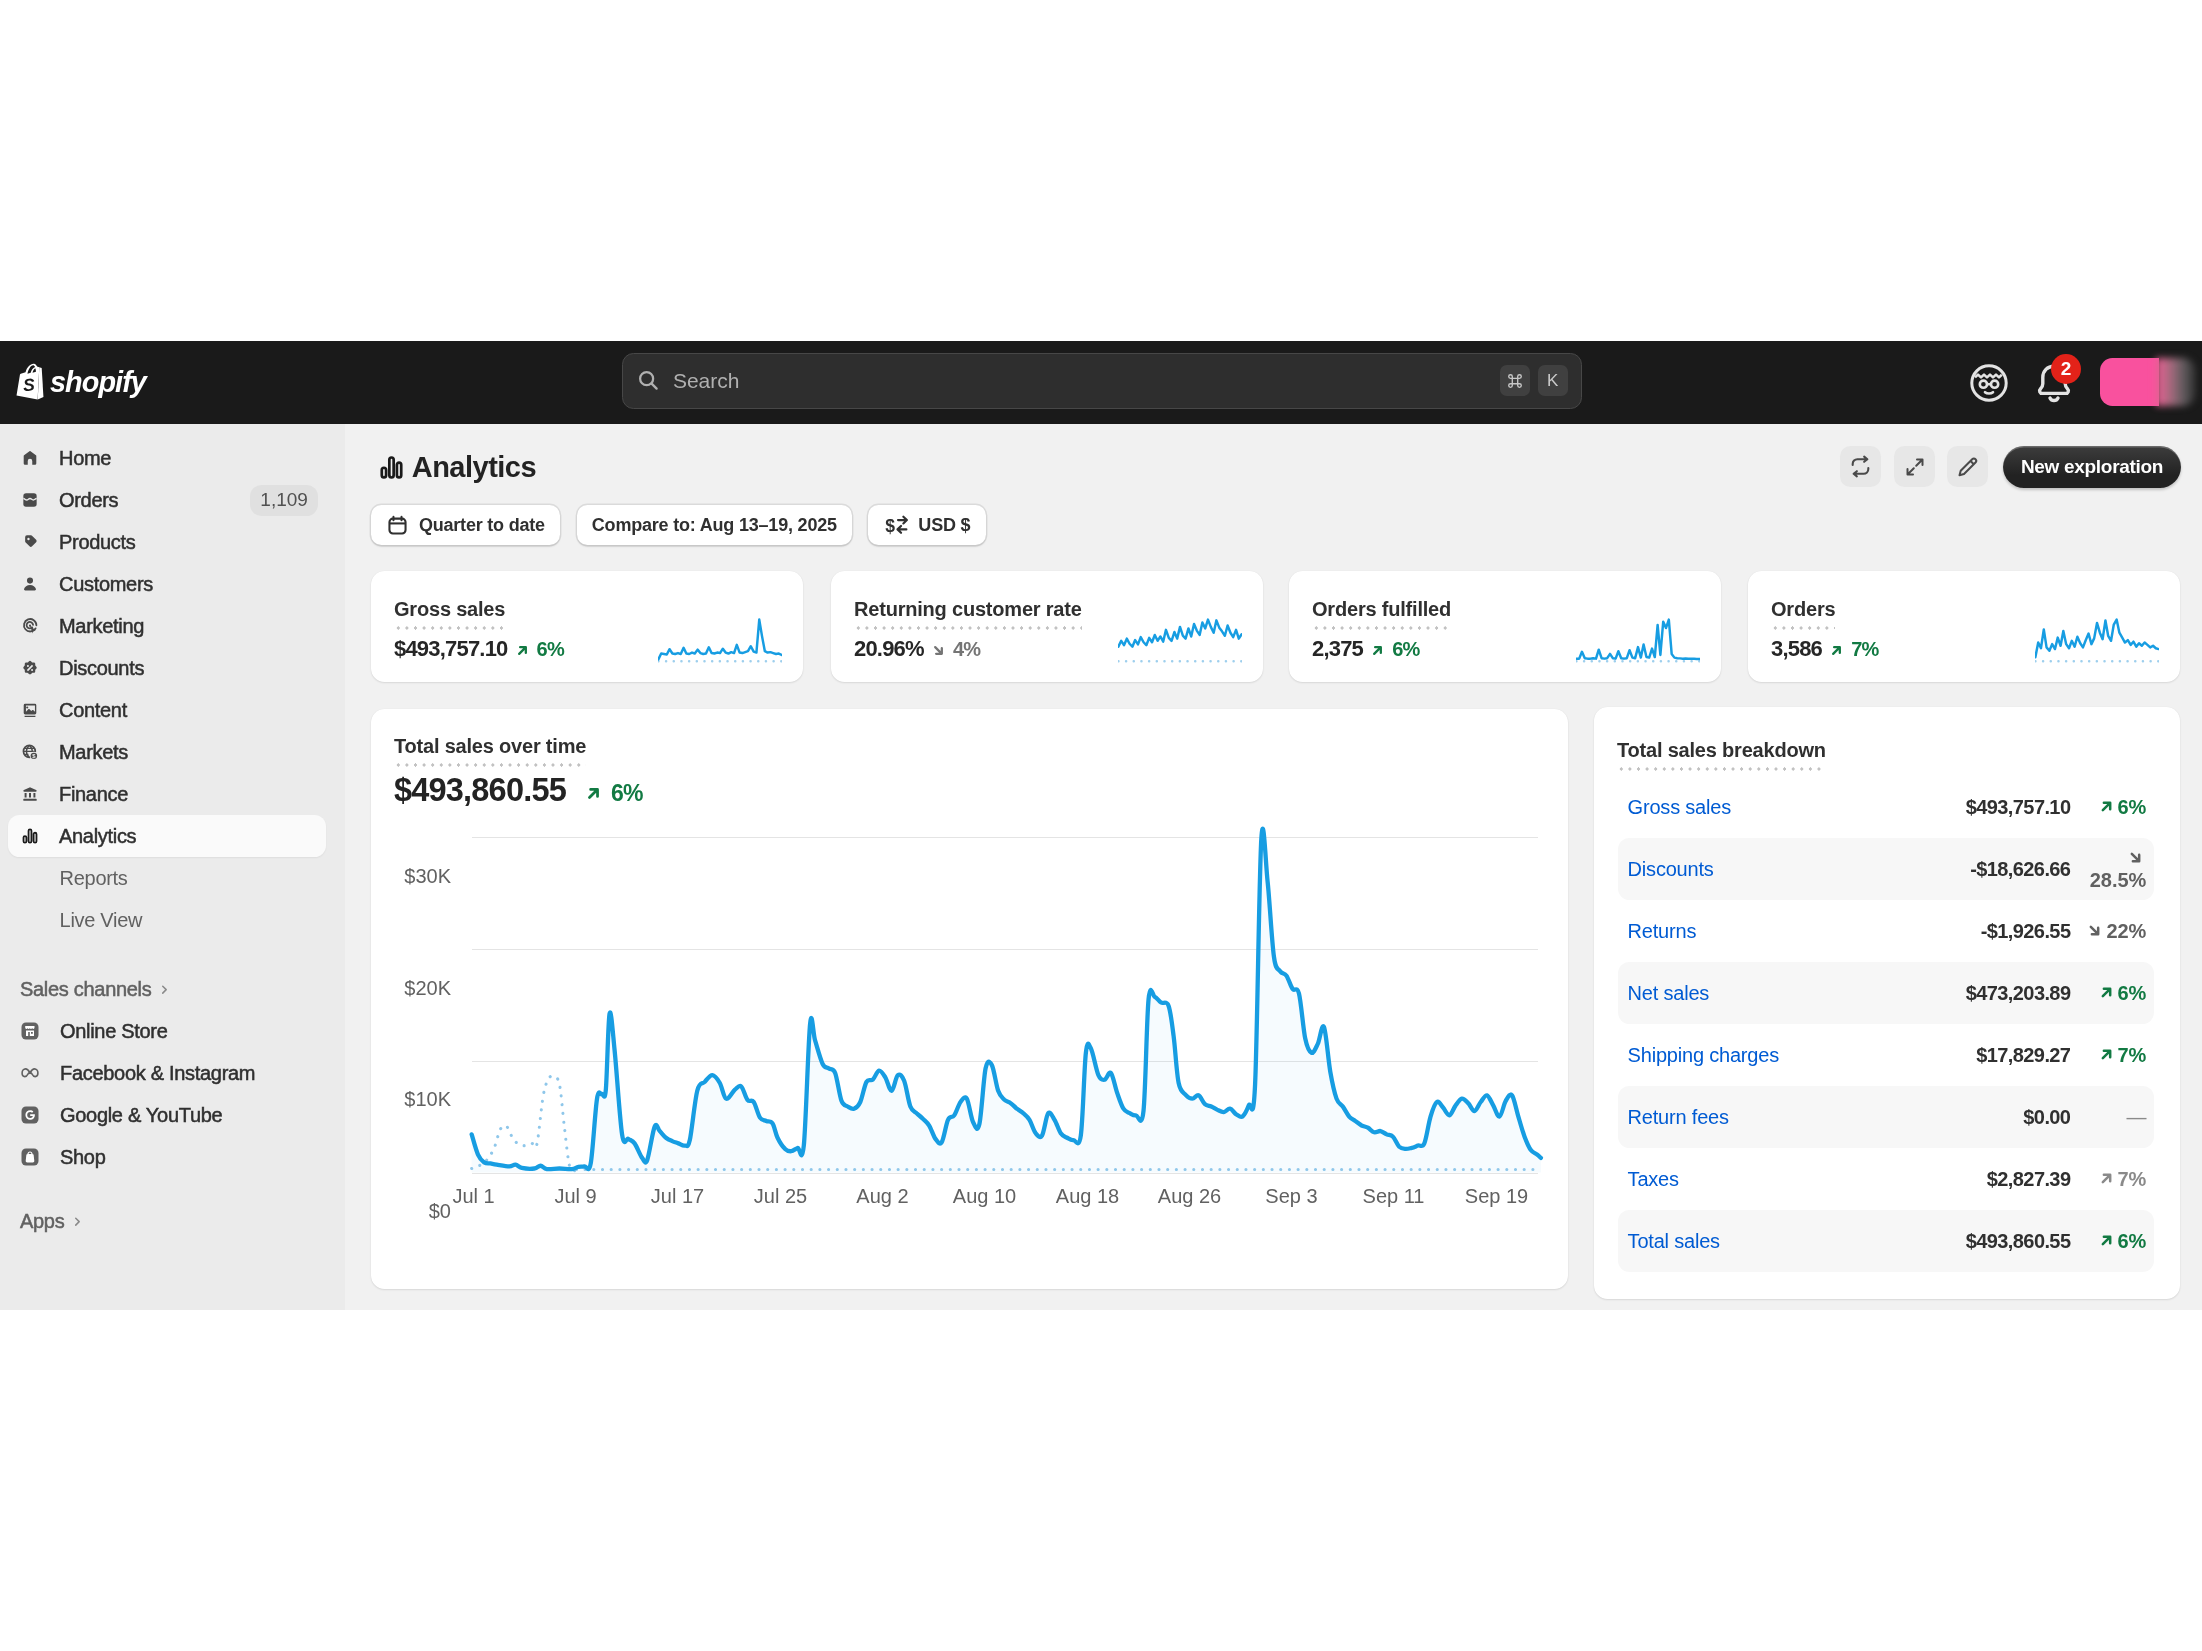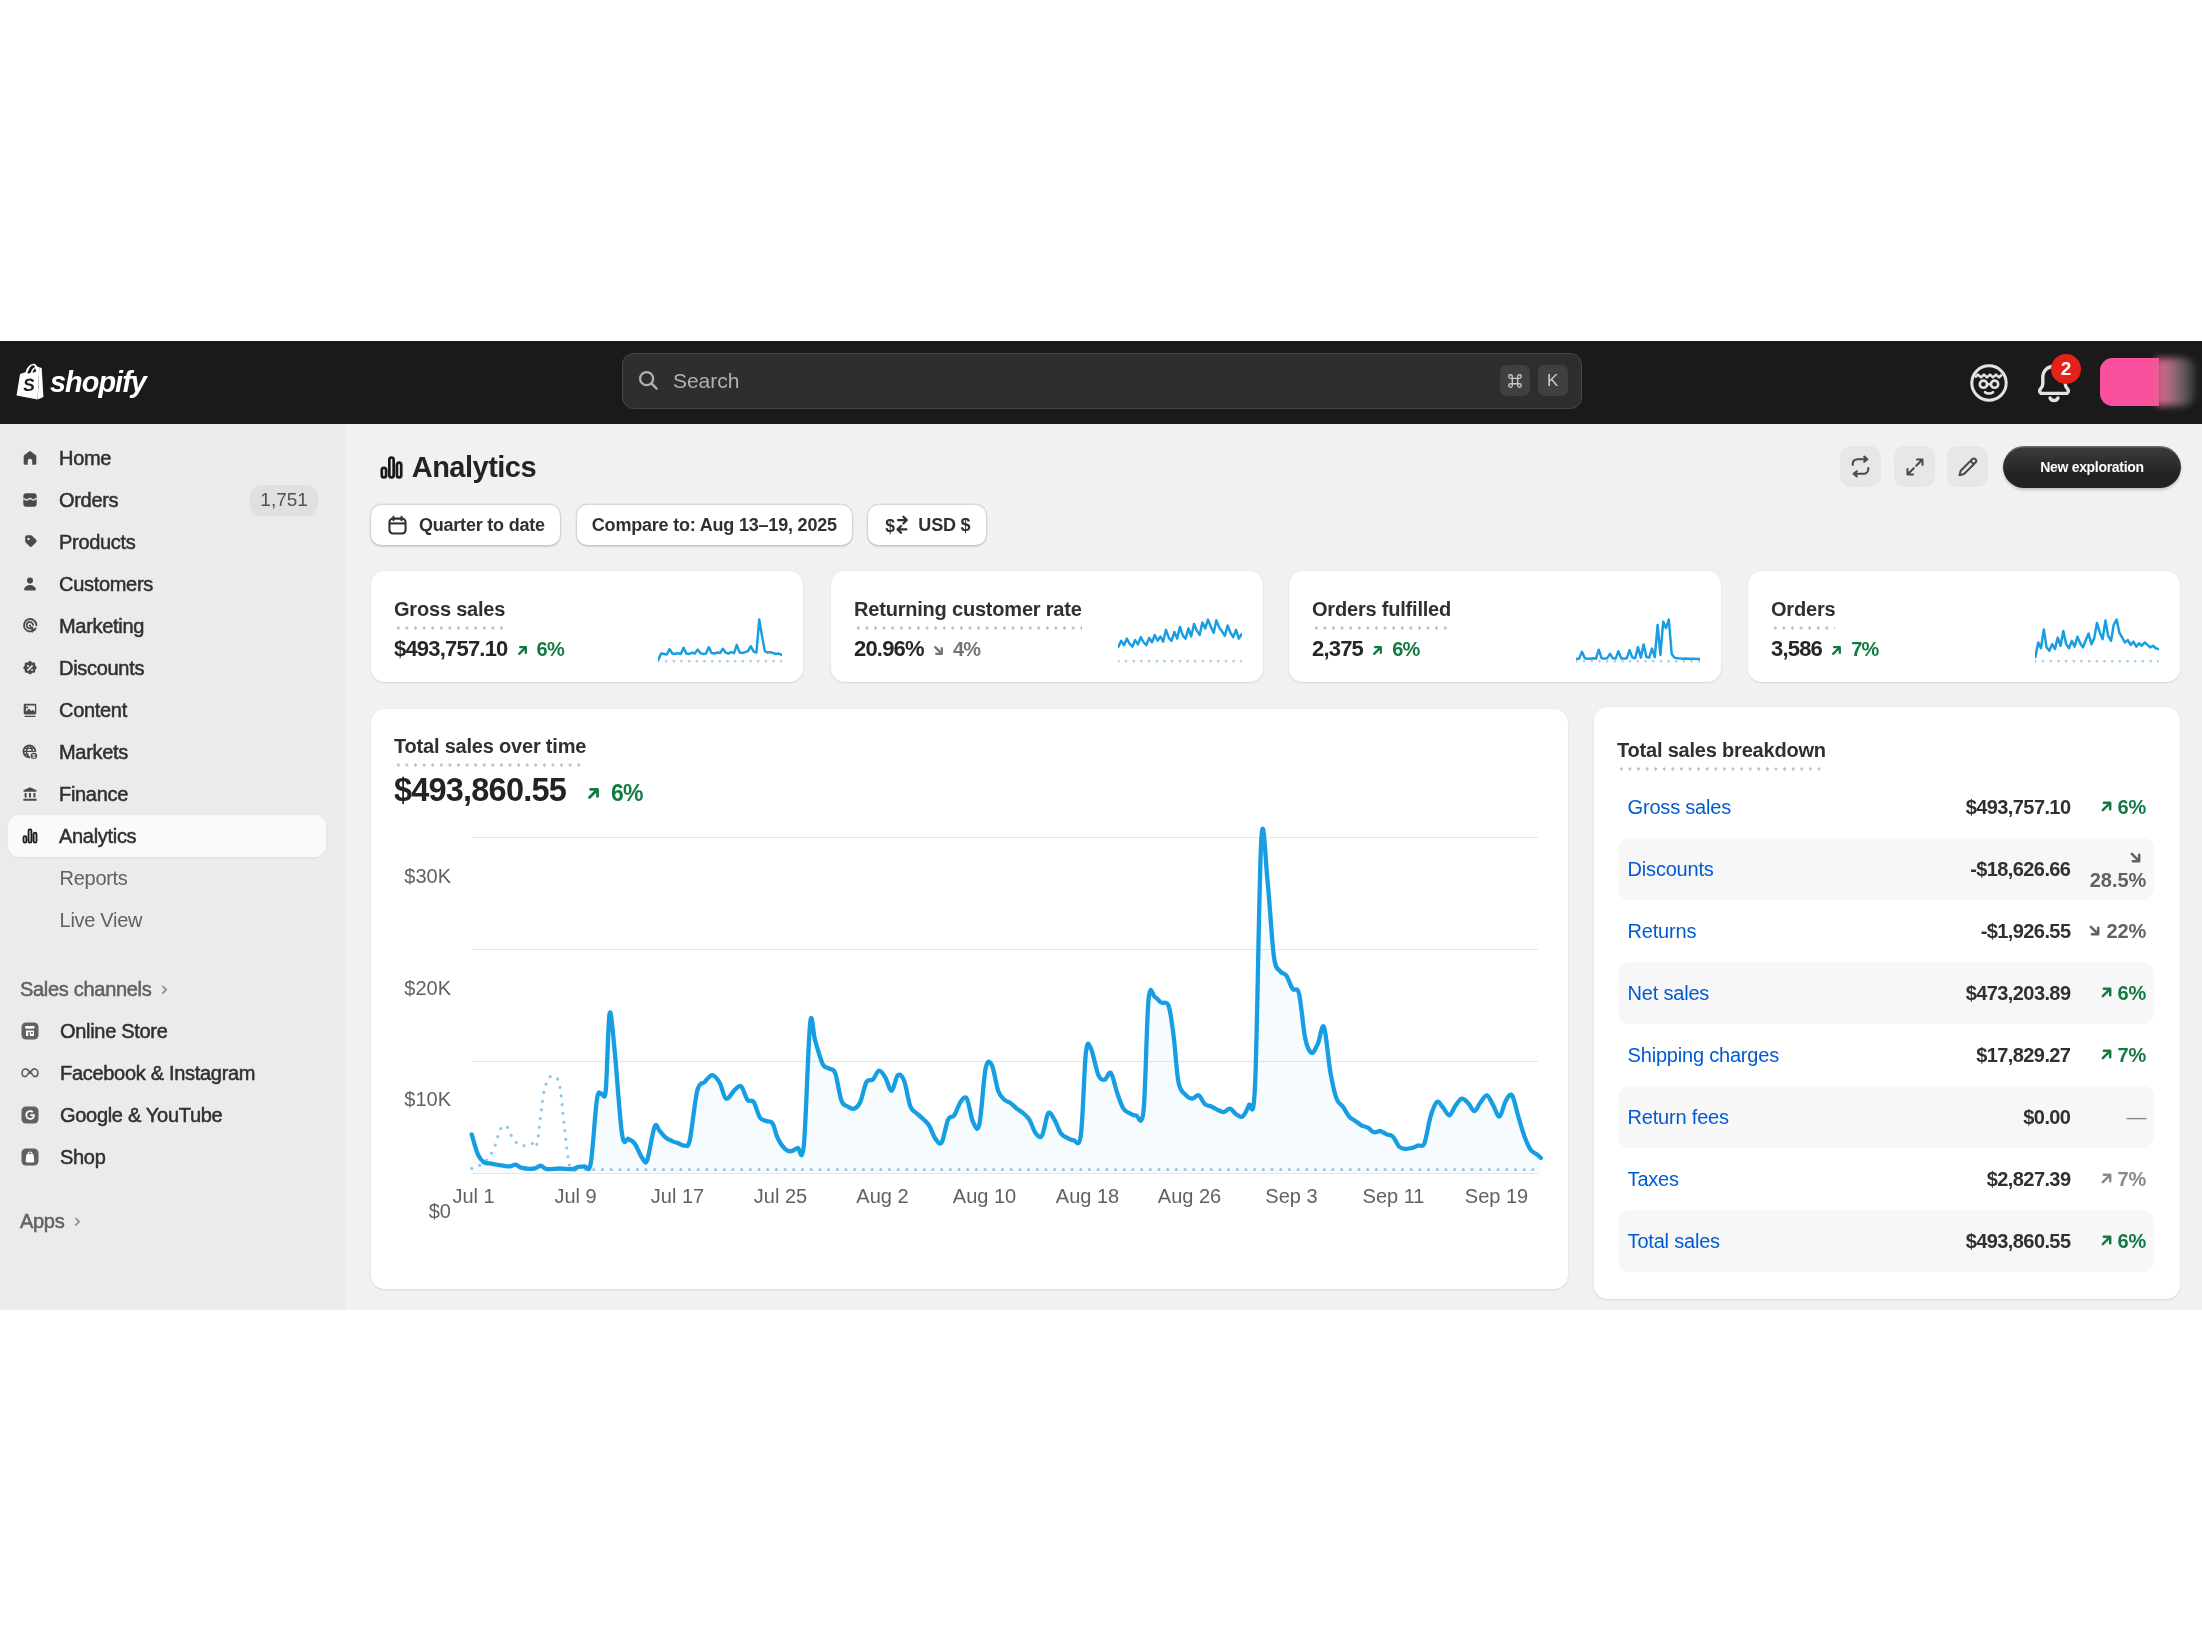--- a/index.html
+++ b/index.html
@@ -21,21 +21,21 @@
 .nlabel { font-size:20px; font-weight:400; -webkit-text-stroke:0.5px currentColor; letter-spacing:-0.3px; margin-left:20px; white-space:nowrap; }
 .nlabel.sub2 { color:#616161; margin-left:52px; -webkit-text-stroke:0; }
 .nbadge { margin-left:auto; margin-right:7.6px; background:#e0e0e0; border-radius:11.5px; font-size:19px; color:#505050; padding:4.8px 10.5px; }
 .nheader { height:42px; display:flex; align-items:center; padding-left:20px; color:#616161; font-size:20px; font-weight:400; -webkit-text-stroke:0.5px currentColor; letter-spacing:-0.3px; }
 .nspacer { height:27px; }
 
 .main { position:absolute; left:345px; top:0; width:1857px; height:886px; }
 .ph { position:absolute; left:33px; top:27px; display:flex; align-items:center; }
 .ph .ptitle { font-size:29px; font-weight:700; color:#232323; letter-spacing:-0.5px; margin-left:6.7px; }
 .hbtn { position:absolute; top:22px; width:41px; height:41px; background:#e7e7e7; border-radius:10.5px; display:flex; align-items:center; justify-content:center; }
-.newx { position:absolute; left:1658px; top:22px; width:178px; height:42px; border-radius:21px; background:linear-gradient(180deg,#3d3d3d,#222 70%); box-shadow:inset 0 1.4px 0 rgba(255,255,255,.24), 0 1.9px 2.9px rgba(0,0,0,.2); color:#fff; font-size:14px; font-weight:700; letter-spacing:-0.3px; display:flex; align-items:center; justify-content:center; }
+.newx { position:absolute; left:1658px; top:22px; width:178px; height:42px; border-radius:21px; background:linear-gradient(180deg,#3d3d3d,#222 70%); box-shadow:inset 0 1.4px 0 rgba(255,255,255,.24), 0 1.9px 2.9px rgba(0,0,0,.2); color:#fff; font-size:19px; font-weight:700; letter-spacing:-0.3px; display:flex; align-items:center; justify-content:center; }
 .pillrow { position:absolute; left:26px; top:81px; display:flex; }
 .pill { height:40px; background:#fff; border-radius:10.5px; box-shadow:0 0 0 1.4px rgba(0,0,0,.09), 0 1.9px 1.9px rgba(0,0,0,.09); display:flex; align-items:center; padding:0 15.3px; font-size:18px; font-weight:700; letter-spacing:-0.2px; color:#303030; margin-right:16.3px; white-space:nowrap; }
 
 .mcard { position:absolute; top:147px; width:432px; height:111px; background:#fff; border-radius:13.4px; box-shadow:0 1px 1.9px rgba(0,0,0,.1), 0 0 1px rgba(0,0,0,.08); }
 .mtitle { position:absolute; left:23px; top:27px; font-size:20px; font-weight:700; letter-spacing:-0.2px; color:#303030; }
 .dotted { padding-bottom:9.6px; background-image:radial-gradient(circle, #c2c2c2 1.5px, rgba(0,0,0,0) 1.7px); background-size:8.6px 3.8px; background-repeat:repeat-x; background-position:0 100%; }
 .mval { position:absolute; left:23px; top:65px; font-size:22px; font-weight:700; letter-spacing:-0.8px; color:#262626; }
 .green { color:#127a43; font-size:20px; }
 .graydelta { color:#757575; font-size:20px; }
 .mspark { position:absolute; right:21px; bottom:15.3px; }
@@ -110,21 +110,21 @@
             <path d="M9.4 2.4a1 1 0 0 1 1.2 0l6 4.6a1 1 0 0 1 .4.8V16a1.4 1.4 0 0 1-1.4 1.4h-3.1v-4.2a2.5 2.5 0 0 0-5 0v4.2H4.4A1.4 1.4 0 0 1 3 16V7.8a1 1 0 0 1 .4-.8z" fill="currentColor"></path>
           </svg>
           <span class="nlabel">Home</span>
         </div>
 <div class="nitem">
           <svg class="nicon" viewBox="0 0 20 20">
             <rect x="2.6" y="2.6" width="14.8" height="14.8" rx="3" fill="currentColor"></rect>
             <path d="M2.6 8.4 c1.8 0 1.8 1.5 3.7 1.5 s1.9-1.5 3.7-1.5 1.9 1.5 3.7 1.5 1.8-1.5 3.7-1.5" fill="none" stroke="#ebebeb" stroke-width="1.6"></path>
           </svg>
           <span class="nlabel">Orders</span>
-          <span class="nbadge">1,751</span>
+          <span class="nbadge">1,109</span>
         </div>
 <div class="nitem">
           <svg class="nicon" viewBox="0 0 20 20">
             <path d="M11.1 2.6a2 2 0 0 1 1.4.6l4.3 4.3a2 2 0 0 1 0 2.8l-4.5 4.5a2 2 0 0 1-2.8 0L5.2 10.5a2 2 0 0 1-.6-1.4V4.6a2 2 0 0 1 2-2zM8.3 5.4a1.3 1.3 0 1 0 0 2.6 1.3 1.3 0 0 0 0-2.6z" fill="currentColor"></path>
           </svg>
           <span class="nlabel">Products</span>
         </div>
 <div class="nitem">
           <svg class="nicon" viewBox="0 0 20 20">
             <path d="M10 2.8a3.4 3.4 0 1 1 0 6.8 3.4 3.4 0 0 1 0-6.8zM10 11c3.3 0 6 1.9 6.6 4.6.2.8-.5 1.6-1.3 1.6H4.7c-.8 0-1.5-.8-1.3-1.6C4 12.9 6.7 11 10 11z" fill="currentColor"></path>

